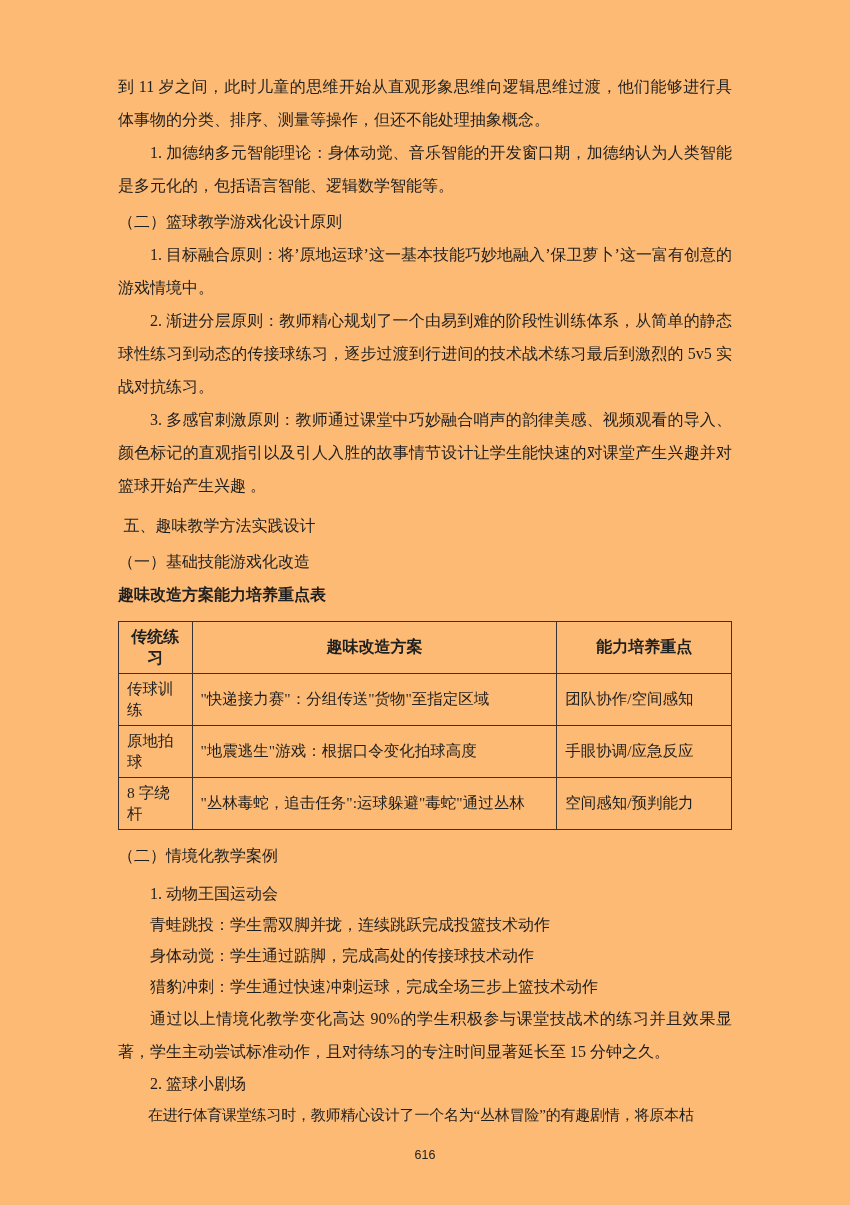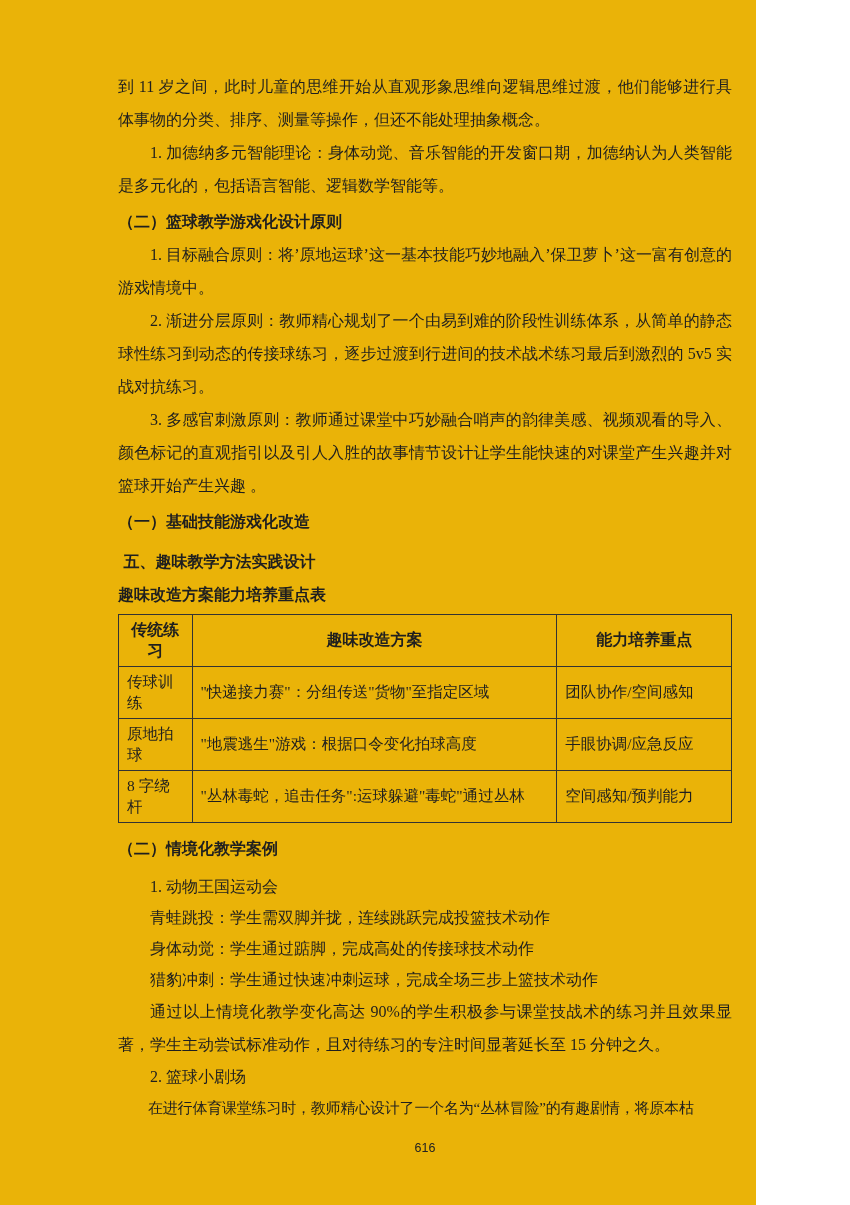--- a/index.html
+++ b/index.html
@@ -2,59 +2,59 @@
 <html lang="zh"><head>
 <meta charset="utf-8">
 <style>
   html, body {
     margin: 0;
     padding: 0;
     background: #ffffff;
   }
   .page {
     position: relative;
-    width: 756px;
+    width: 850px;
     height: 1205px;
-    background: #eab308;
+    background: #fdba74;
     overflow: hidden;
     font-family: "Liberation Serif", "DejaVu Serif", serif;
     color: #1f1f1f;
   }
   .content {
     position: absolute;
     left: 118px;
     top: 70px;
     width: 614px;
   }
   .content p {
     margin: 0;
     font-size: 16px;
     line-height: 33px;
     text-align: justify;
   }
   .indent { text-indent: 2em; }
   .heading {
-    font-weight: bold;
+    font-weight: normal;
     font-size: 16.5px;
     margin-top: 4px !important;
     text-align: left;
   }
   .heading-num { text-indent: 0.35em; margin-top: 7px !important; }
   .heading-sub { margin-top: 3px !important; }
   .table-title {
     text-align: left;
     font-weight: bold;
     font-size: 16px;
     line-height: 30px !important;
     margin-top: 2px !important;
   }
   table.ability {
     width: 100%;
     border-collapse: collapse;
-    margin-top: 4px;
+    margin-top: 11px;
     table-layout: fixed;
   }
   table.ability th,
   table.ability td {
     border: 1.5px solid #333333;
     font-size: 15.5px;
     height: 51px;
     vertical-align: middle;
     padding: 0 8px;
   }
@@ -88,22 +88,22 @@
   <div class="content">
 
     <p>到 11 岁之间，此时儿童的思维开始从直观形象思维向逻辑思维过渡，他们能够进行具体事物的分类、排序、测量等操作，但还不能处理抽象概念。</p>
     <p class="indent">1. 加德纳多元智能理论：身体动觉、音乐智能的开发窗口期，加德纳认为人类智能是多元化的，包括语言智能、逻辑数学智能等。</p>
 
     <p class="heading heading-sub">（二）篮球教学游戏化设计原则</p>
     <p class="indent">1. 目标融合原则：将’原地运球’这一基本技能巧妙地融入’保卫萝卜’这一富有创意的游戏情境中。</p>
     <p class="indent">2. 渐进分层原则：教师精心规划了一个由易到难的阶段性训练体系，从简单的静态球性练习到动态的传接球练习，逐步过渡到行进间的技术战术练习最后到激烈的 5v5 实战对抗练习。</p>
     <p class="indent">3. 多感官刺激原则：教师通过课堂中巧妙融合哨声的韵律美感、视频观看的导入、颜色标记的直观指引以及引人入胜的故事情节设计让学生能快速的对课堂产生兴趣并对篮球开始产生兴趣 。</p>
 
+    <p class="heading heading-num">五、趣味教学方法实践设计</p>
     <p class="heading heading-sub">（一）基础技能游戏化改造</p>
-    <p class="heading heading-num">五、趣味教学方法实践设计</p>
 
     <p class="table-title">趣味改造方案能力培养重点表</p>
 
     <table class="ability">
       <colgroup>
         <col style="width:12%">
         <col style="width:59.5%">
         <col style="width:28.5%">
       </colgroup>
       <tbody>

